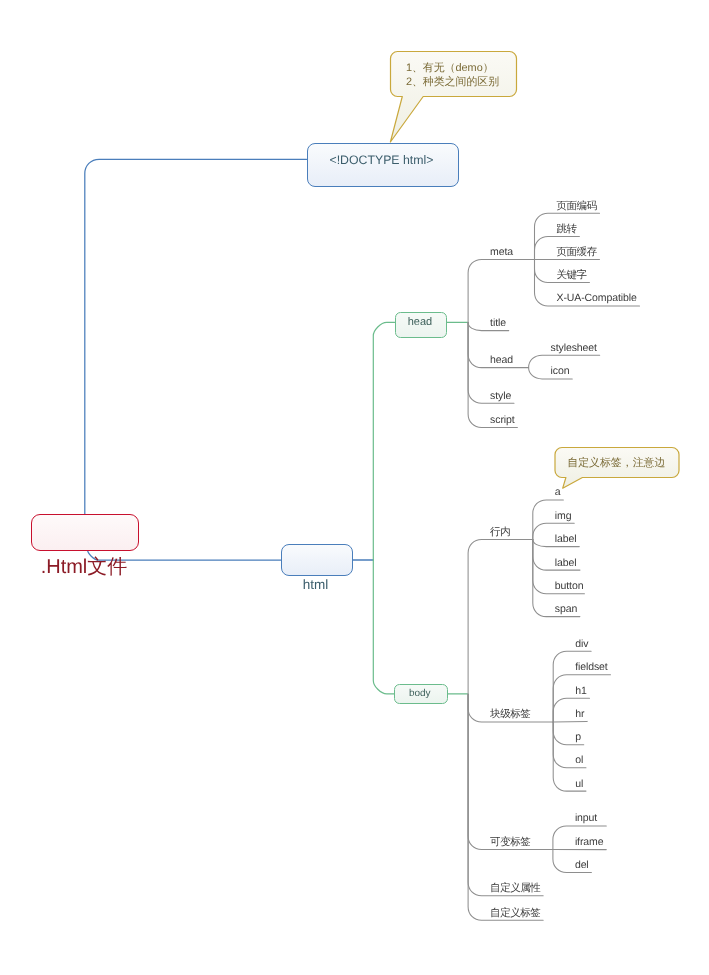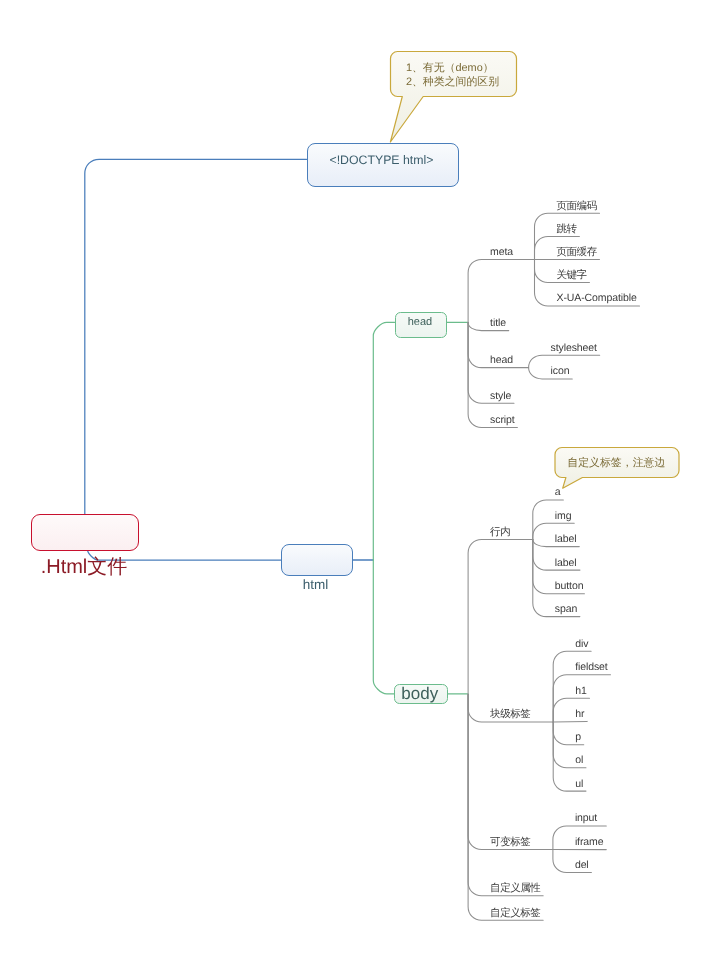--- a/index.html
+++ b/index.html
@@ -107,21 +107,21 @@
       <div class="node" style="left: 306.6px; top: 143.2px; width: 152.3px; height: 44px; background: linear-gradient(rgb(249, 251, 253), rgb(232, 238, 248)); border: 1px solid rgb(74, 126, 187); border-radius: 8px;">
         <span style="position: absolute; left: 0px; right: 0px; text-align: center; font-size: 12.3px; line-height: 17px; color: rgb(59, 93, 107); top: 7.33621px; transform: translateX(-1.3px);">&lt;!DOCTYPE html&gt;</span>
       </div>
       <div class="node" style="left: 280.8px; top: 543.5px; width: 72px; height: 32.8px; background: linear-gradient(rgb(249, 251, 253), rgb(232, 238, 248)); border: 1px solid rgb(74, 126, 187); border-radius: 8px;">
         <span style="position: absolute; left: 0px; right: 0px; text-align: center; font-size: 13.5px; line-height: 19px; color: rgb(59, 93, 107); top: 6.52023px; transform: translateX(-1.2px); margin-top: 24px;">html</span>
       </div>
       <div class="node" style="left: 394.6px; top: 312.3px; width: 52.2px; height: 26px; background: linear-gradient(rgb(246, 250, 247), rgb(236, 244, 239)); border: 1px solid rgb(107, 188, 140); border-radius: 5.5px;">
         <span style="position: absolute; left: 0px; right: 0px; text-align: center; font-size: 11px; line-height: 15px; color: rgb(62, 96, 91); top: 1.58685px; transform: translateX(-0.7px);">head</span>
       </div>
       <div class="node" style="left: 394.3px; top: 683.7px; width: 53.5px; height: 20.4px; background: linear-gradient(rgb(246, 250, 247), rgb(236, 244, 239)); border: 1px solid rgb(107, 188, 140); border-radius: 5.5px;">
-        <span style="position: absolute; left: 0px; right: 0px; text-align: center; font-size: 17px; line-height: 15px; color: rgb(62, 96, 91); top: 1.58685px; transform: translateX(-1.3px);">body</span>
+        <span style="position: absolute; left: 0px; right: 0px; text-align: center; font-size: 10px; line-height: 15px; color: rgb(62, 96, 91); top: 1.58685px; transform: translateX(-1.3px);">body</span>
       </div>
       <div style="position: absolute; left: 405.9px; top: 60.6215px; font: 10.9px / 14px &quot;Liberation Sans&quot;, &quot;DejaVu Sans&quot;, sans-serif; color: rgb(122, 106, 53); white-space: nowrap;">
         <div>1、有无（demo）</div>
         <div>2、种类之间的区别</div>
       </div>
       <div style="position: absolute; left: 567.3px; top: 456.222px; font: 10.9px / 14px &quot;Liberation Sans&quot;, &quot;DejaVu Sans&quot;, sans-serif; color: rgb(122, 106, 53); white-space: nowrap;">
         <div>自定义标签，注意边</div>
       </div>
     </div>
 </div>

